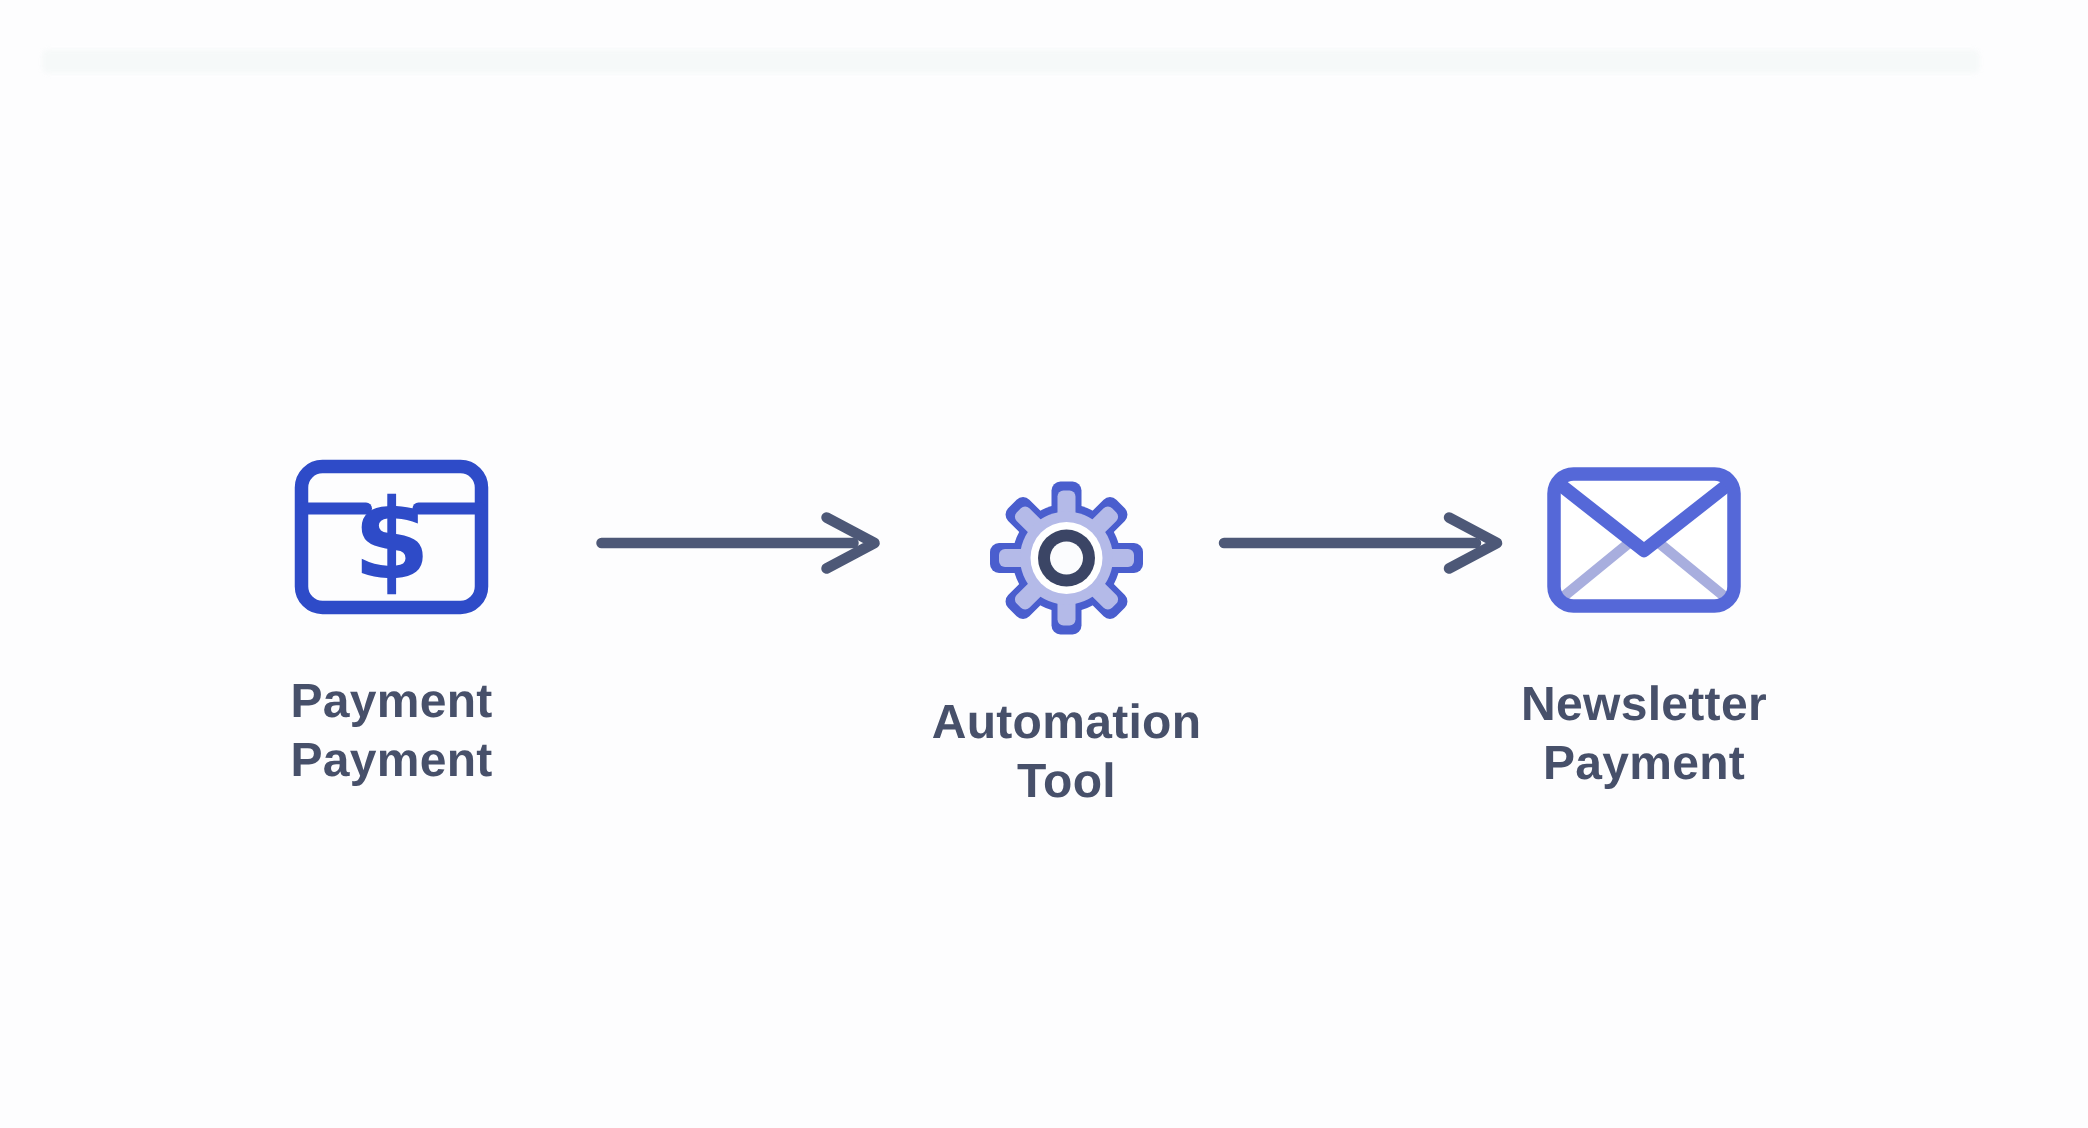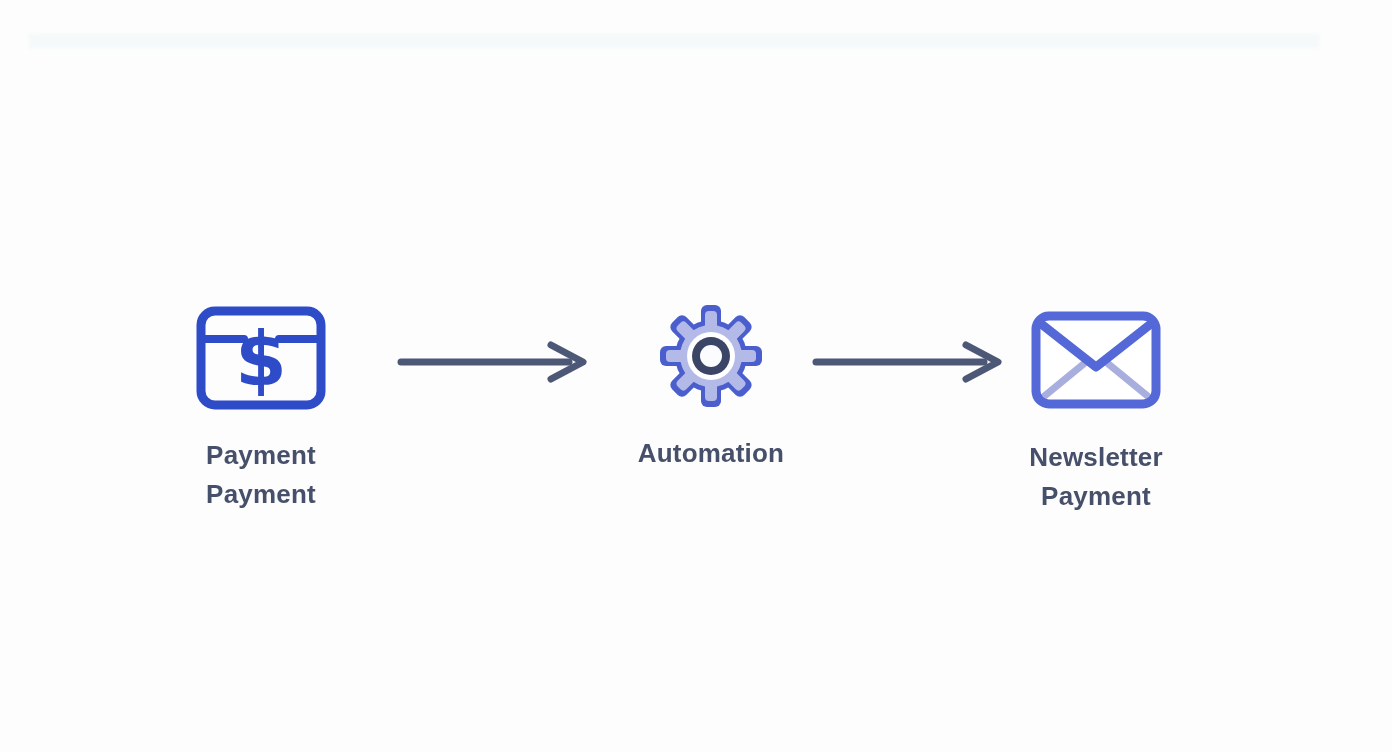--- a/index.html
+++ b/index.html
@@ -33,36 +33,36 @@
     flex-direction: column;
     align-items: center;
   }
   .node-icon {
     height: 108px;
     display: flex;
     align-items: center;
     justify-content: center;
   }
   .node-label {
-    margin-top: 24px;
+    margin-top: 36px;
     text-align: center;
     font-weight: bold;
-    font-size: 26px;
+    font-size: 32px;
     line-height: 39px;
     color: #47506a;
     letter-spacing: 0.2px;
   }
   .connector {
     position: absolute;
     top: 340px;
     width: 192px;
     height: 44px;
   }
   #node-payment    { left: 131px; top: 304px; }
-  #node-automation { left: 581px; top: 302px; }
+  #node-automation { left: 581px; top: 318px; }
   #node-newsletter { left: 966px; top: 306px; }
   #connector-1 { left: 397px; }
   #connector-2 { left: 812px; }
 </style>
 </head>
 <body>
 
 <div class="canvas">
 
   <div class="ghost-band"></div>
@@ -116,20 +116,21 @@
           <rect x="49" y="10" width="12" height="28" rx="4" transform="rotate(315 55 55)"></rect>
           <circle cx="55" cy="55" r="31"></circle>
         </g>
         <circle cx="55" cy="55" r="24" fill="#ffffff"></circle>
         <circle cx="55" cy="55" r="19" fill="#3b4565"></circle>
         <circle cx="55" cy="55" r="11" fill="#fbfcfe"></circle>
       </svg>
     </div>
     <div class="node-label">
       <div>Automation</div>
+      <div>Tool</div>
     </div>
   </div>
 
   <div class="connector" id="connector-2">
     <svg width="192" height="44" viewBox="0 0 192 44" aria-hidden="true">
       <line x1="4" y1="22" x2="172" y2="22" stroke="#4d5877" stroke-width="7" stroke-linecap="round"></line>
       <polyline points="154,5 186,22 154,39" fill="none" stroke="#4d5877" stroke-width="7" stroke-linecap="round" stroke-linejoin="round"></polyline>
     </svg>
   </div>
 

